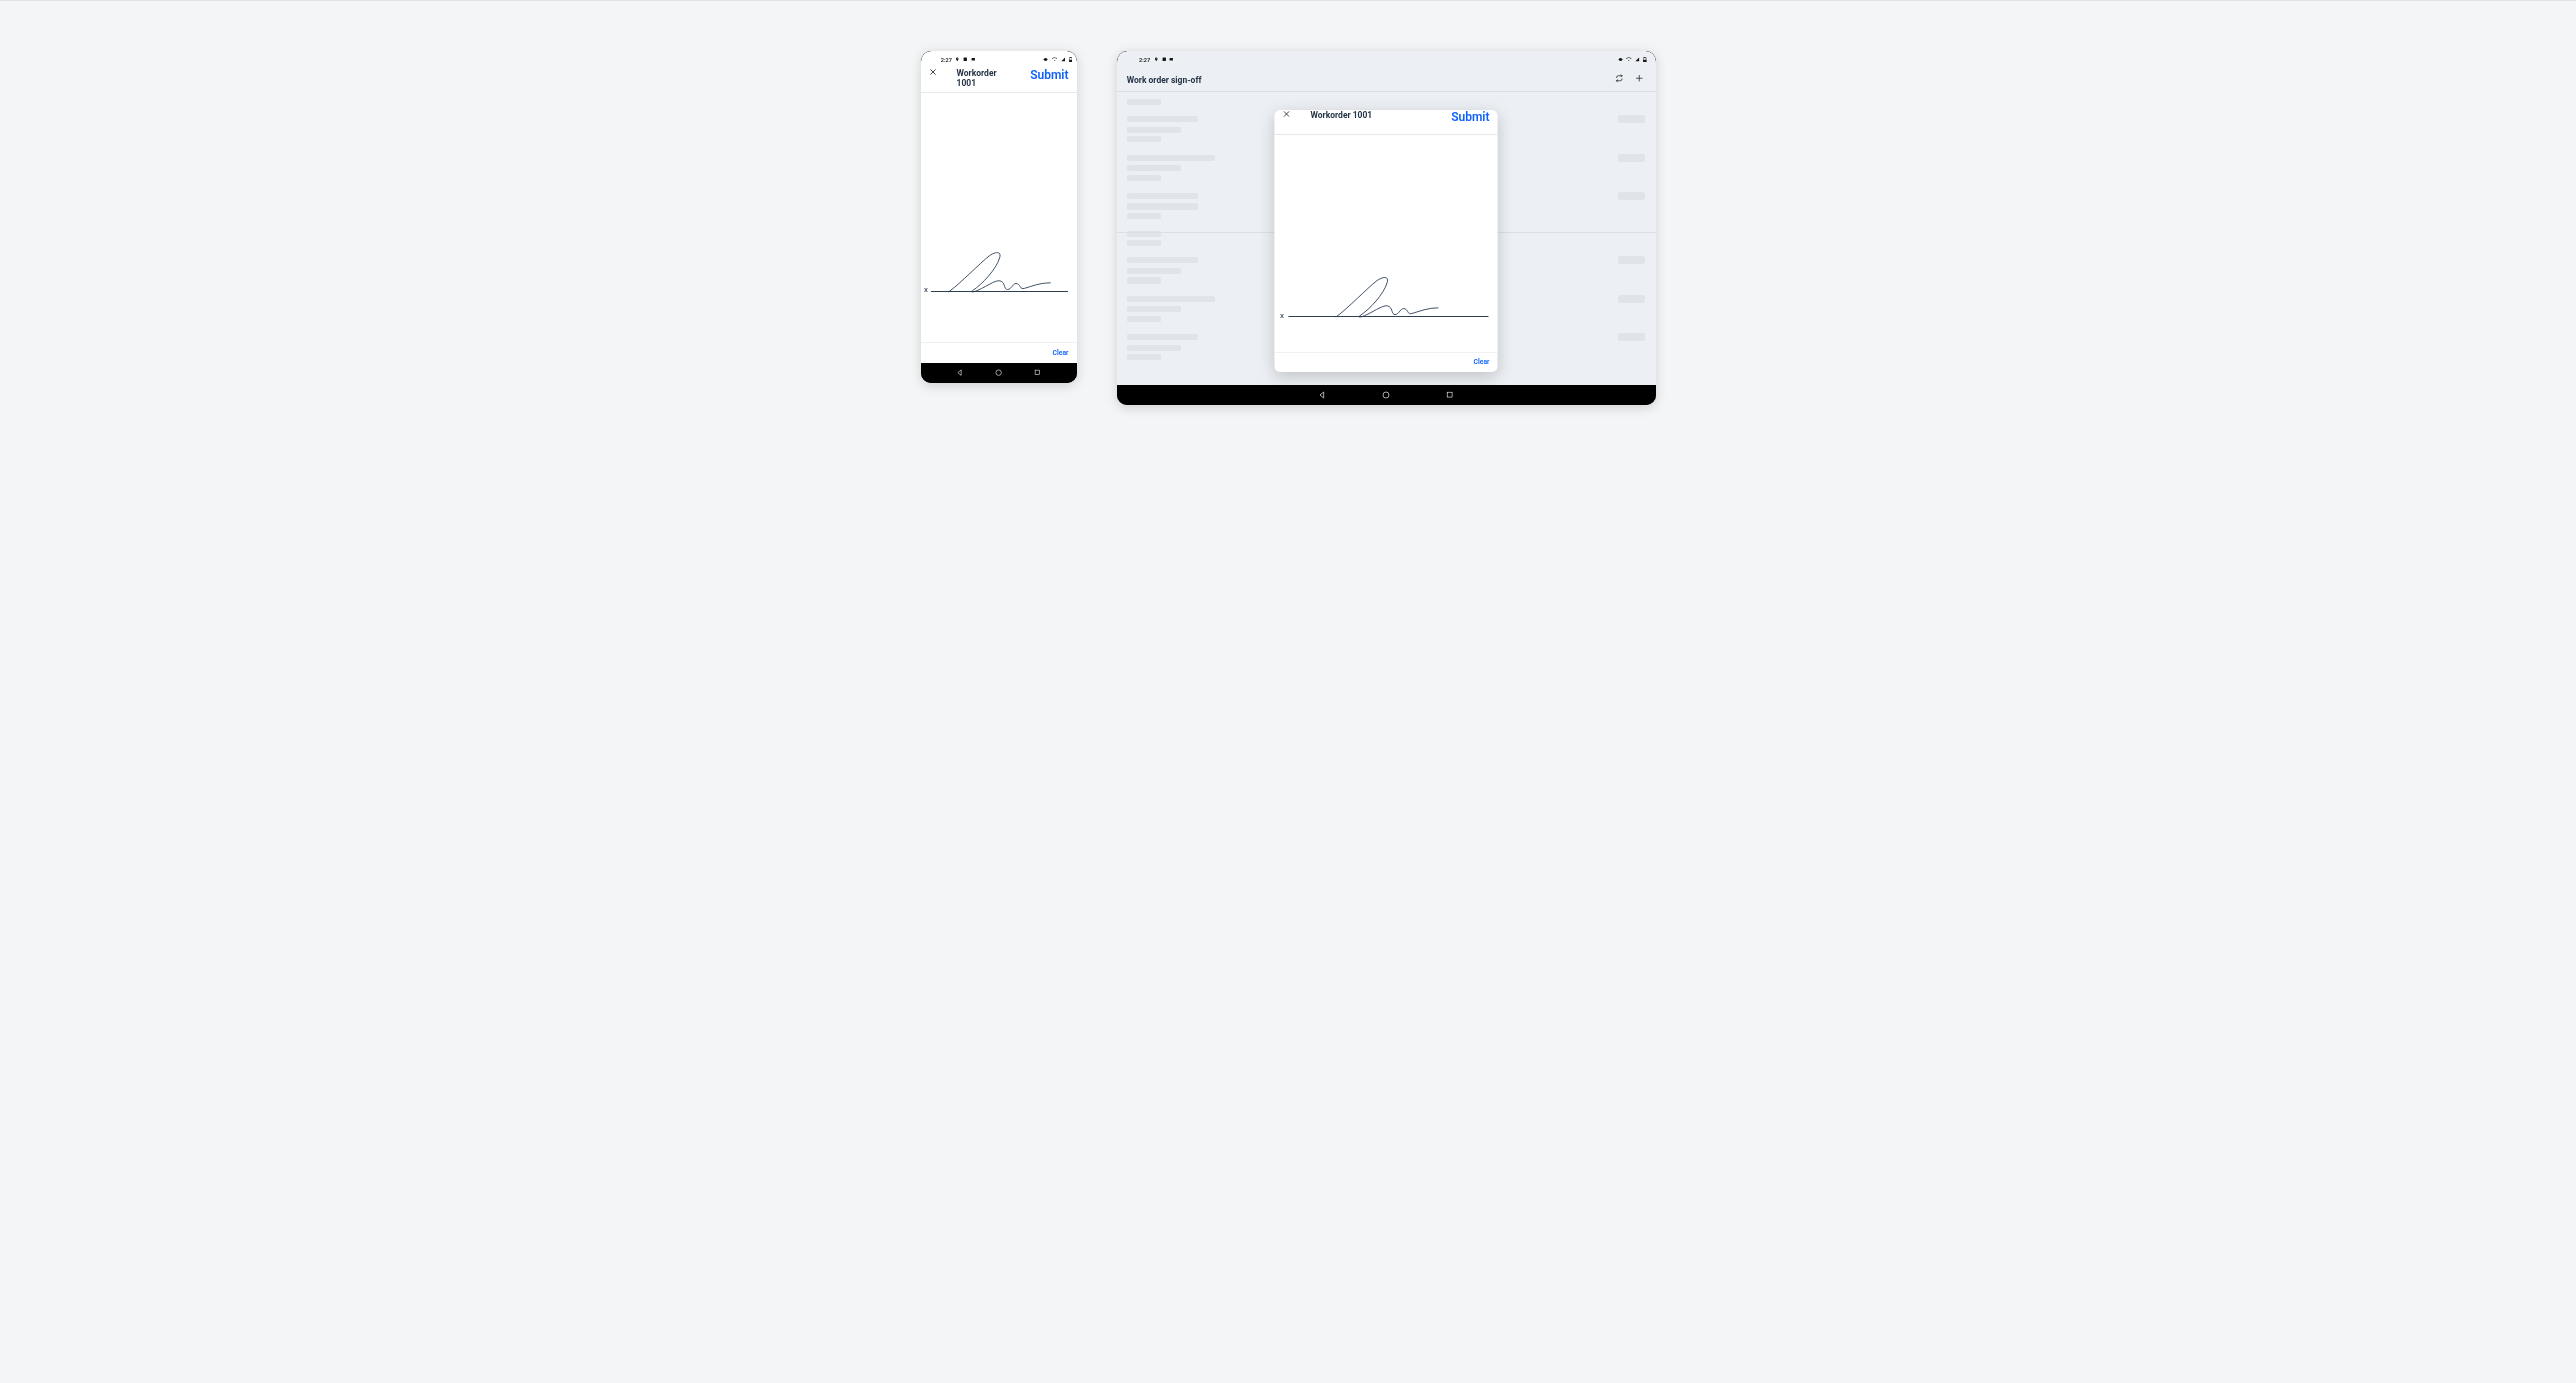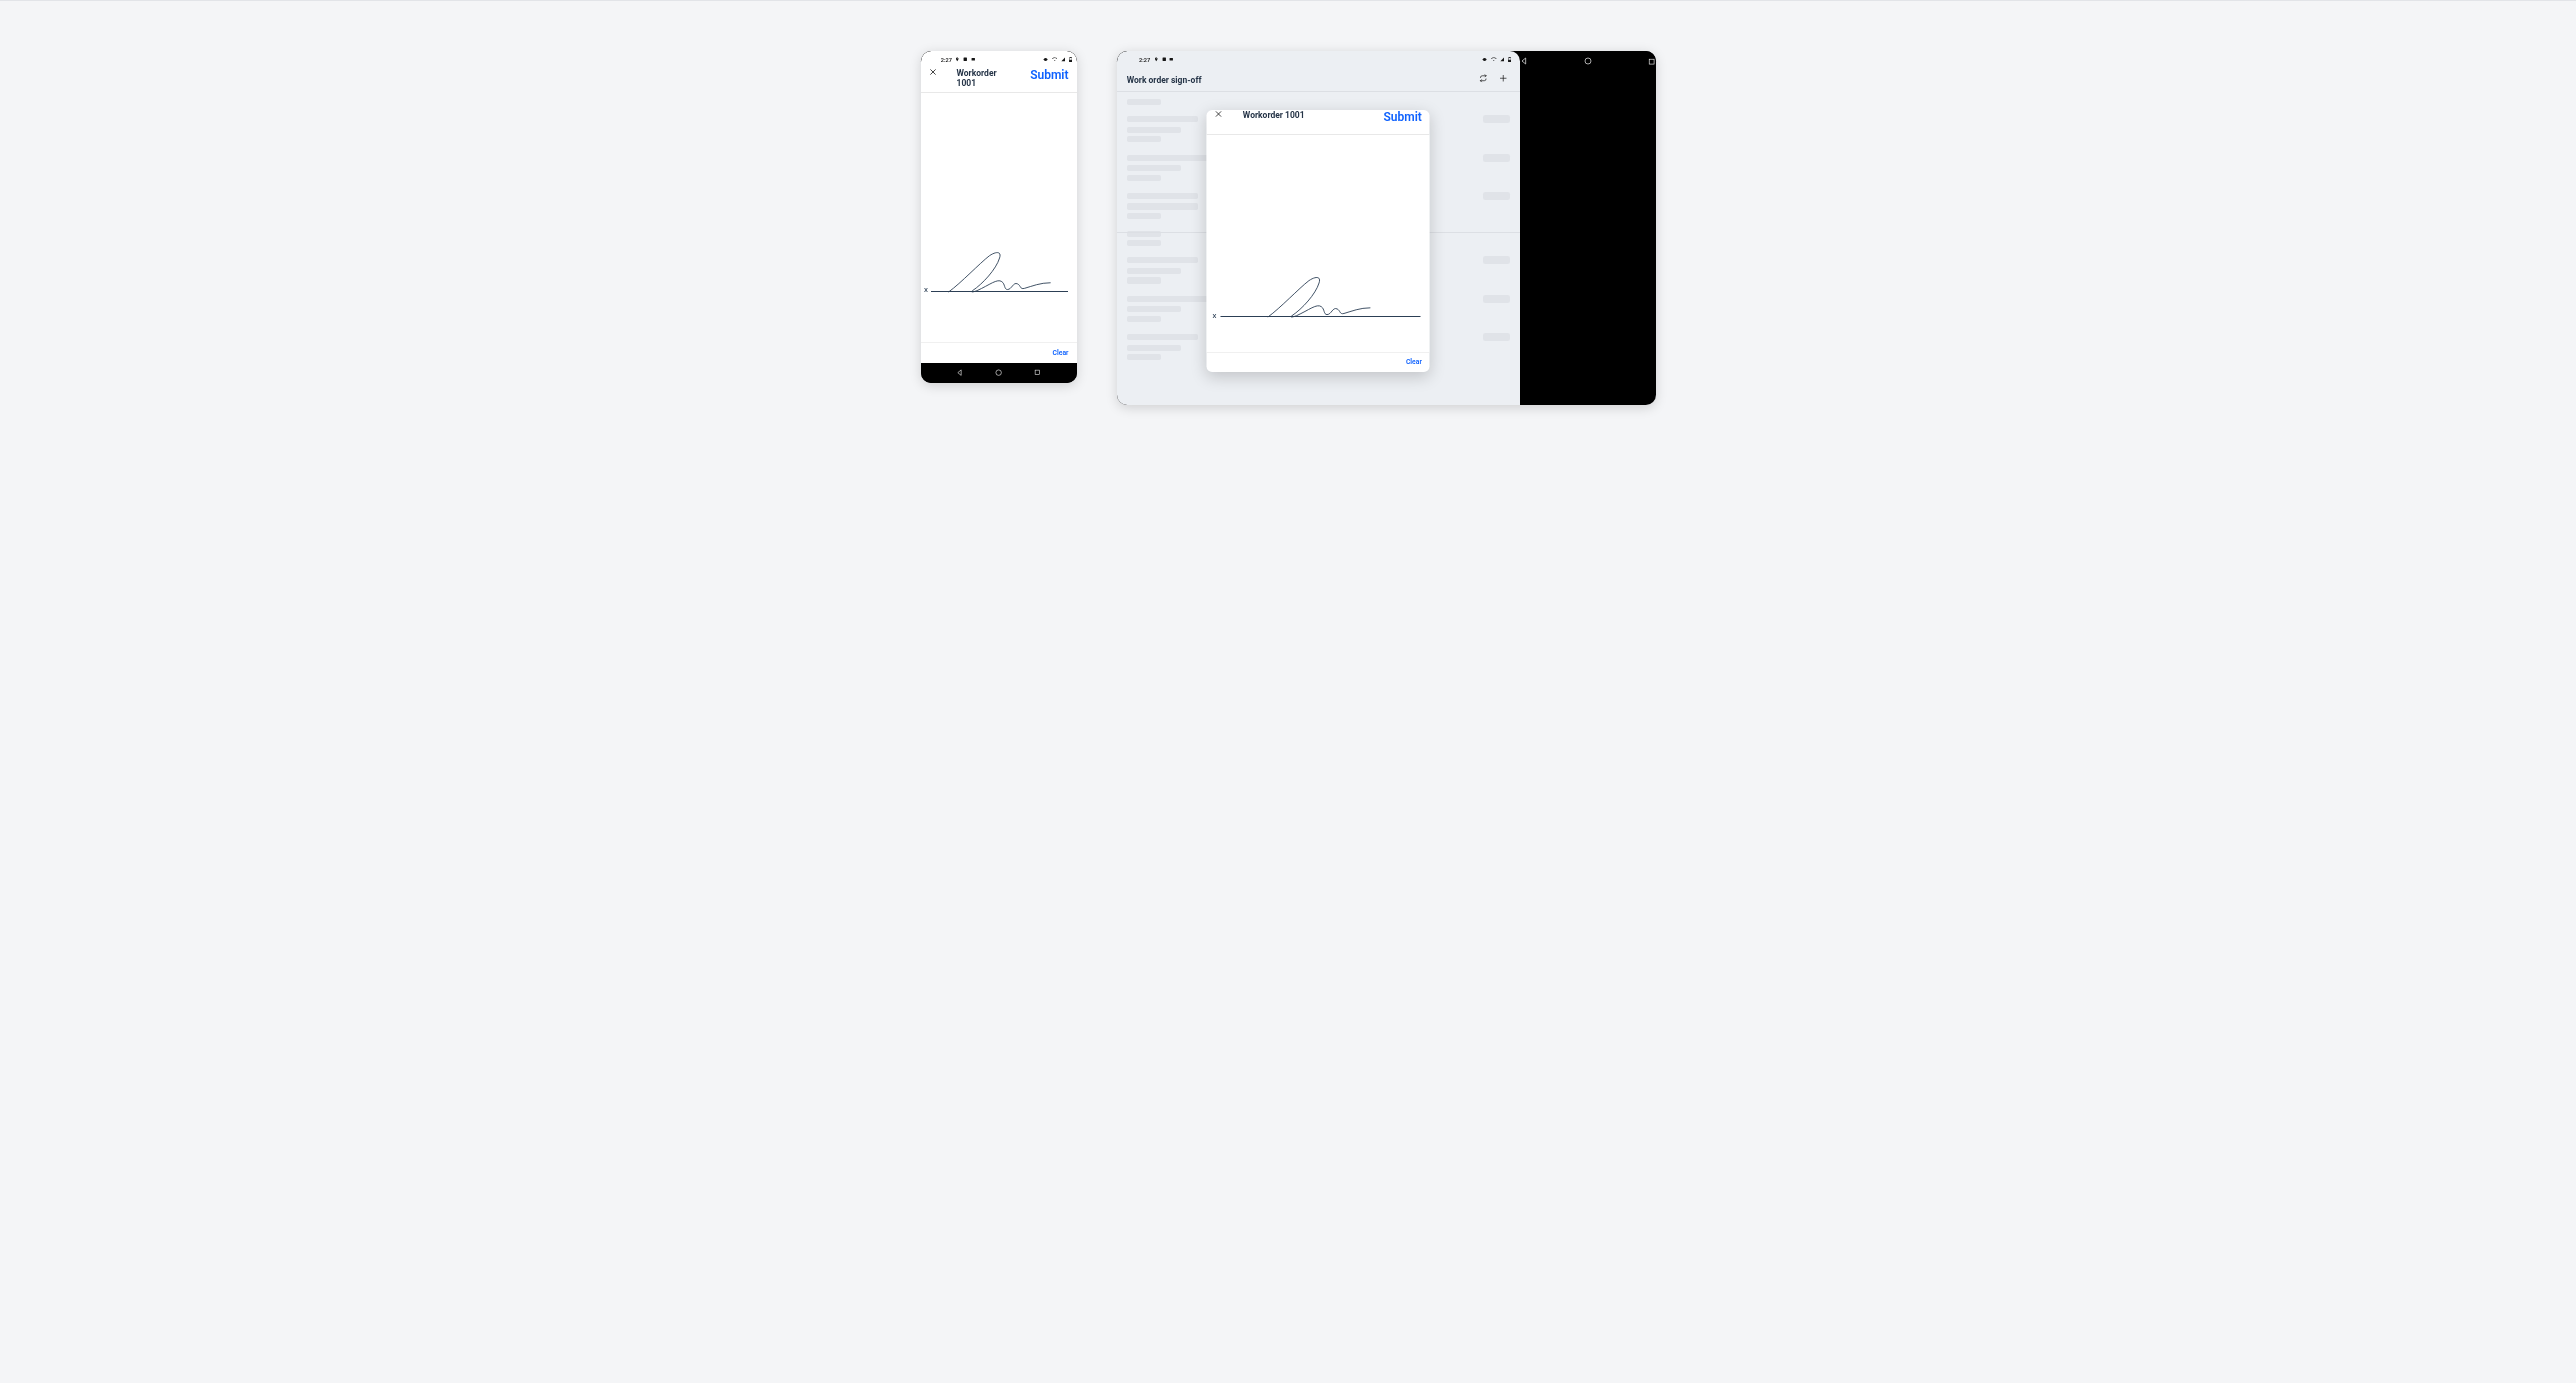--- a/index.html
+++ b/index.html
@@ -128,20 +128,21 @@
 
 
 .tablet {
   width: 539px;
   height: 354px;
   background: #000;
   border-radius: 10.2px;
   overflow: hidden;
   box-shadow: 0 2.3px 11.3px rgba(0,0,0,.15);
   display: flex;
+  flex-direction: column;
 }
 .tablet .screen-t {
   flex: 1;
   background: #eceff3;
   border-radius: 10.2px 10.2px 0 0;
   overflow: hidden;
   display: flex;
   flex-direction: column;
   position: relative;
 }

